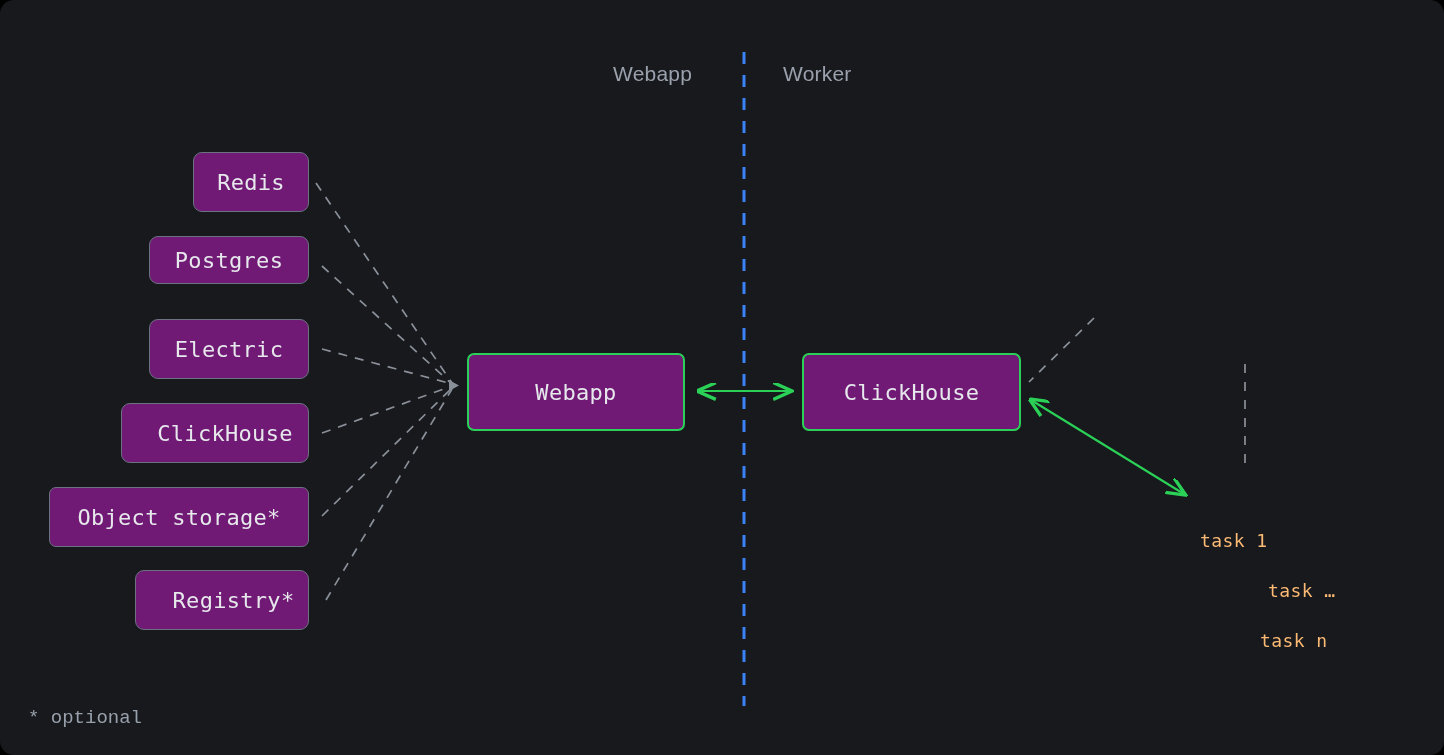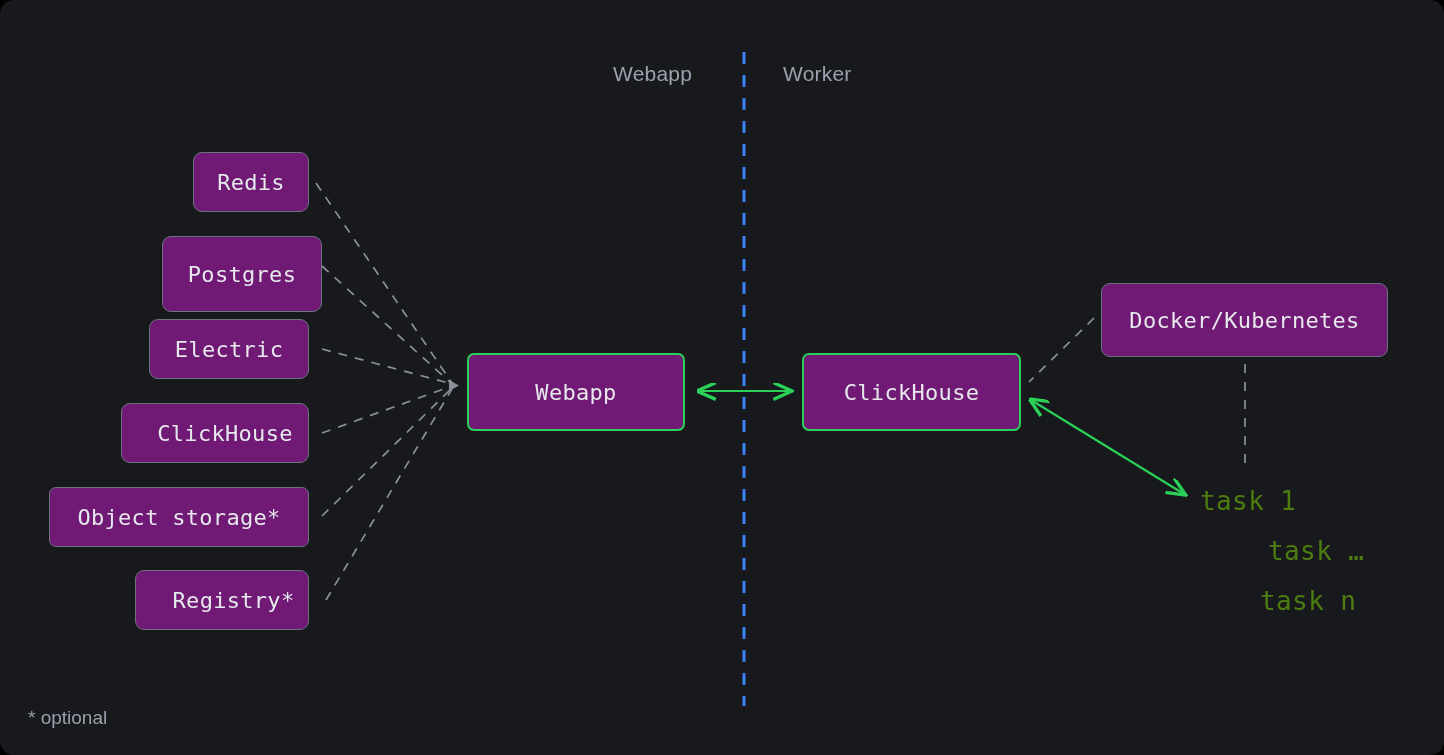--- a/index.html
+++ b/index.html
@@ -54,31 +54,32 @@
     font-size: 22px;
     letter-spacing: 0.3px;
     white-space: nowrap;
   }
   .node.green {
     border: 2.2px solid #2bd157;
     border-radius: 7px;
   }
   .task-label {
     position: absolute;
-    color: #4d7c0f;
+    color: #fdba74;
     font-family: "DejaVu Sans Mono", "Liberation Mono", monospace;
-    font-size: 26px;
+    font-size: 18px;
     letter-spacing: 0.4px;
     white-space: nowrap;
+    margin-top: 44px;
   }
   #footnote {
     position: absolute;
     left: 28px;
     top: 707px;
-    font-family: Liberation Sans, sans-serif;
+    font-family: Liberation Mono, monospace;
     font-size: 19px;
     color: #98a0ab;
     white-space: nowrap;
   }
 </style>
 </head>
 <body>
 
 <div id="canvas">
 
@@ -114,29 +115,28 @@
 
     <line x1="1245" y1="364" x2="1245" y2="470" stroke="#8a9099" stroke-width="1.7" stroke-dasharray="9 9"></line>
 
     <line x1="1031" y1="400" x2="1184" y2="494" stroke="#2bd157" stroke-width="2.1" marker-start="url(#arrow-green-start)" marker-end="url(#arrow-green-end)"></line>
   </svg>
 
   <div class="lane-label" id="lane-webapp">Webapp</div>
   <div class="lane-label" id="lane-worker">Worker</div>
 
   <div class="node" style="left:193px; top:152px; width:116px; height:60px;">Redis</div>
-  <div class="node" style="left:162px; top:236px; width:160px; height:76px;">Postgres</div>
+  <div class="node" style="left:149px; top:236px; width:160px; height:48px;">Postgres</div>
   <div class="node" style="left:149px; top:319px; width:160px; height:60px;">Electric</div>
   <div class="node" style="left:121px; top:403px; width:188px; height:60px;padding-left:20px;">ClickHouse</div>
   <div class="node" style="left:49px; top:487px; width:260px; height:60px;border-radius:7px;">Object storage*</div>
   <div class="node" style="left:135px; top:570px; width:174px; height:60px;padding-left:23px;">Registry*</div>
 
   <div class="node green" style="left:467px; top:353px; width:218px; height:78px;">Webapp</div>
   <div class="node green" style="left:802px; top:353px; width:219px; height:78px;">ClickHouse</div>
-  <div class="node" style="left:1101px; top:283px; width:287px; height:74px;">Docker/Kubernetes</div>
 
   <div class="task-label" style="left:1200px; top:486px;">task 1</div>
   <div class="task-label" style="left:1268px; top:536px;">task …</div>
   <div class="task-label" style="left:1260px; top:586px;">task n</div>
 
   <div id="footnote">* optional</div>
 
 </div>
 
 </body></html>

